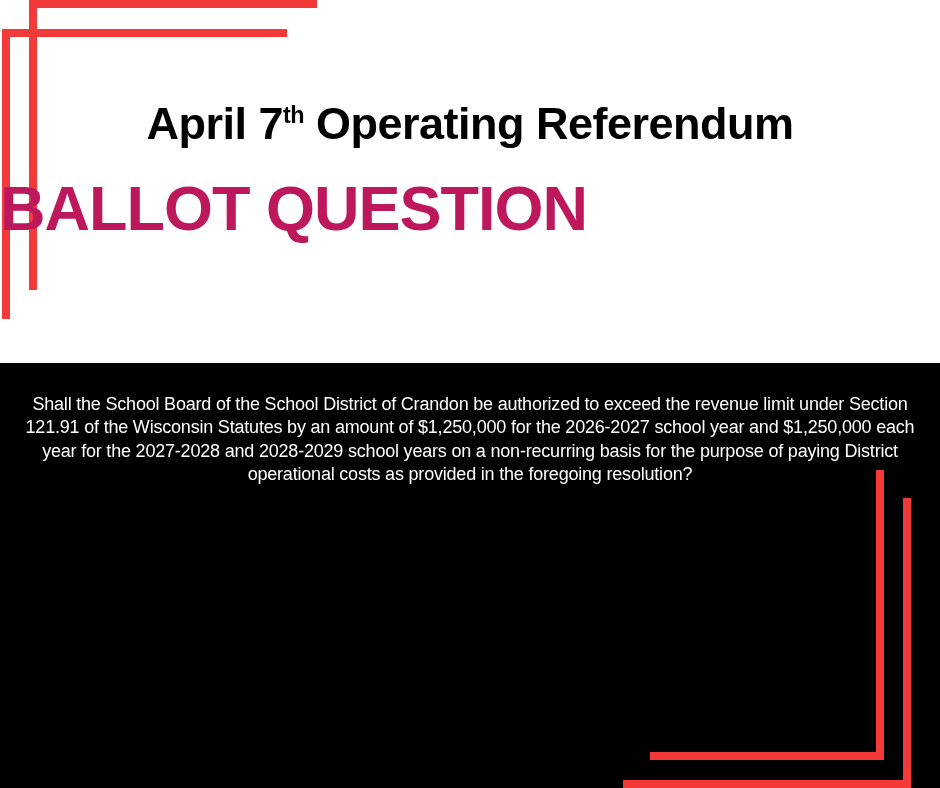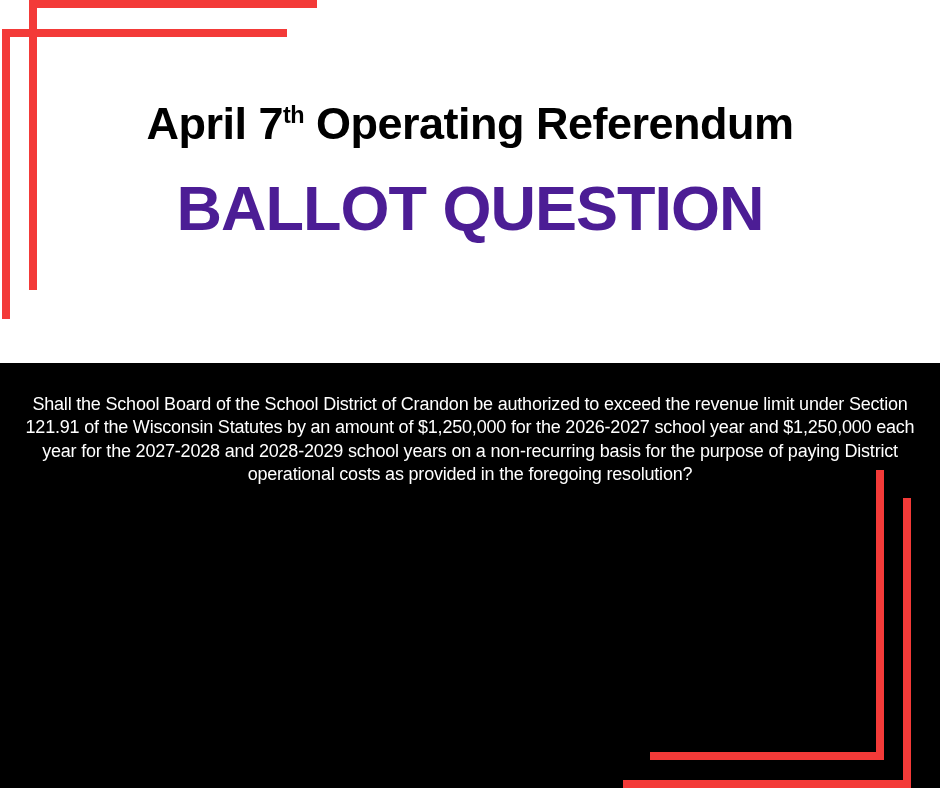--- a/index.html
+++ b/index.html
@@ -123,22 +123,21 @@
   .headline sup {
     font-size: 0.52em;
     vertical-align: super;
     line-height: 0;
   }
   .subhead {
     position: absolute;
     left: 0;
     top: 175px;
     width: 940px;
-    text-align: center;
-    color: #4c1d95;
+    color: #be185d;
     font-size: 63px;
     font-weight: bold;
     letter-spacing: -1px;
     line-height: 1.05;
     white-space: nowrap;
   }
 
   
   .question {
     position: absolute;

